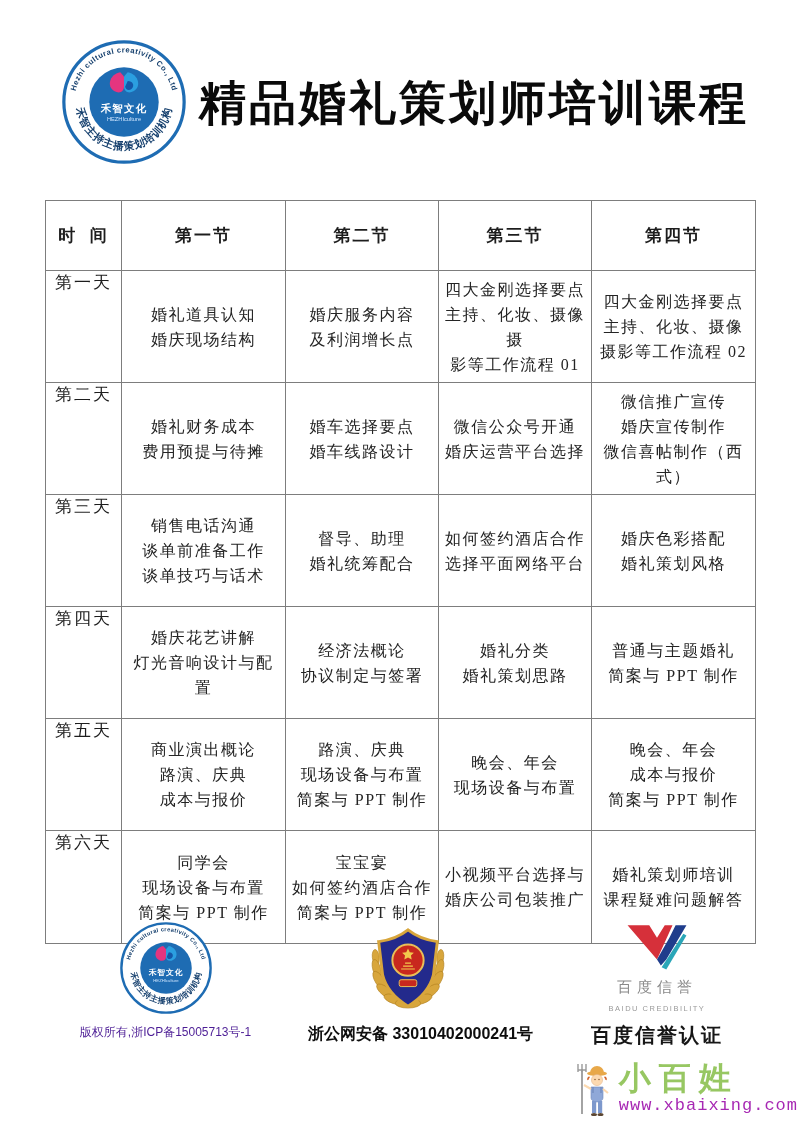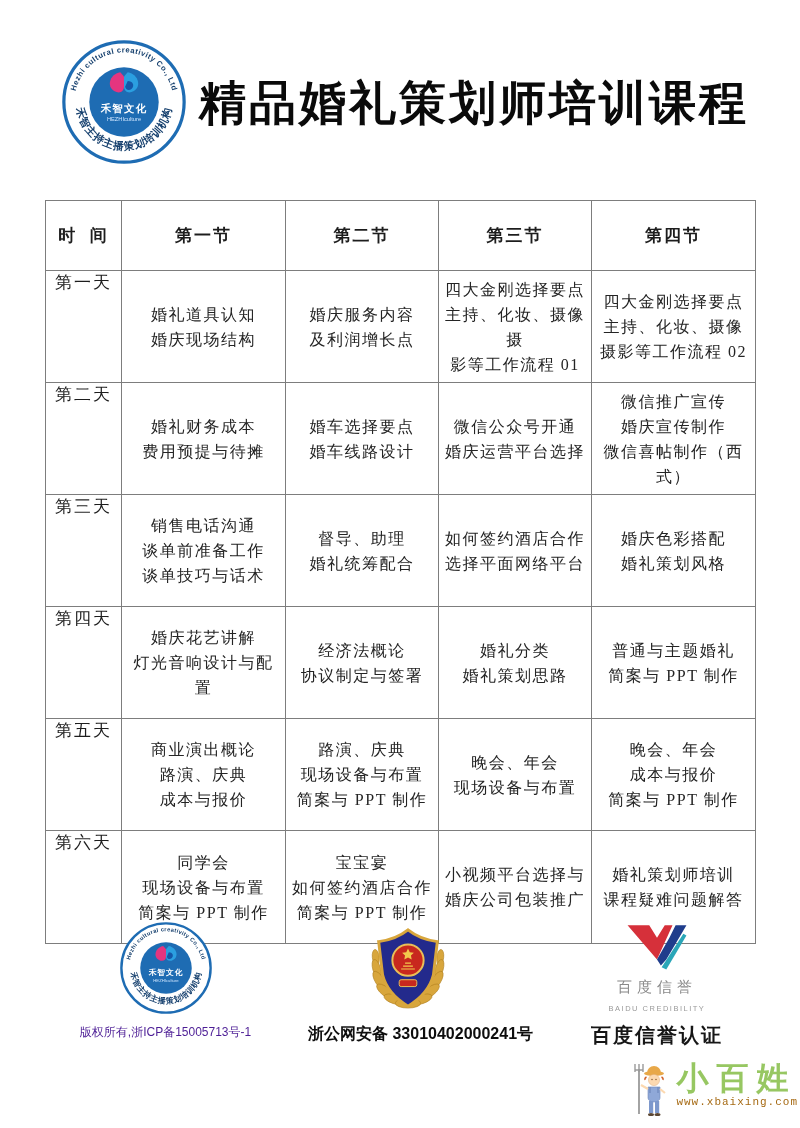--- a/index.html
+++ b/index.html
@@ -59,21 +59,21 @@
 
   
   .watermark { position:absolute; top:1060px; right:2px; display:flex; align-items:flex-start; }
   .farmer { width:44px; height:60px; margin-top:2px; }
   .wm-text { margin-left:4px; }
   .wm-brand {
     font-size:32px; font-weight:bold; color:#8cc152; letter-spacing:8px;
     font-family:"Liberation Serif","DejaVu Serif",serif; line-height:36px; opacity:.9;
   }
   .wm-url {
-    font-size:11px; color:#a16207; font-family:"Liberation Mono","DejaVu Sans Mono",monospace;
+    font-size:17px; color:#a21caf; font-family:"Liberation Mono","DejaVu Sans Mono",monospace;
     letter-spacing:1px; margin-top:0; opacity:.95;
   }
 
   svg text { font-family:"Liberation Sans","DejaVu Sans",sans-serif; }
 </style>
 </head>
 <body>
 
 <div class="page">
 

